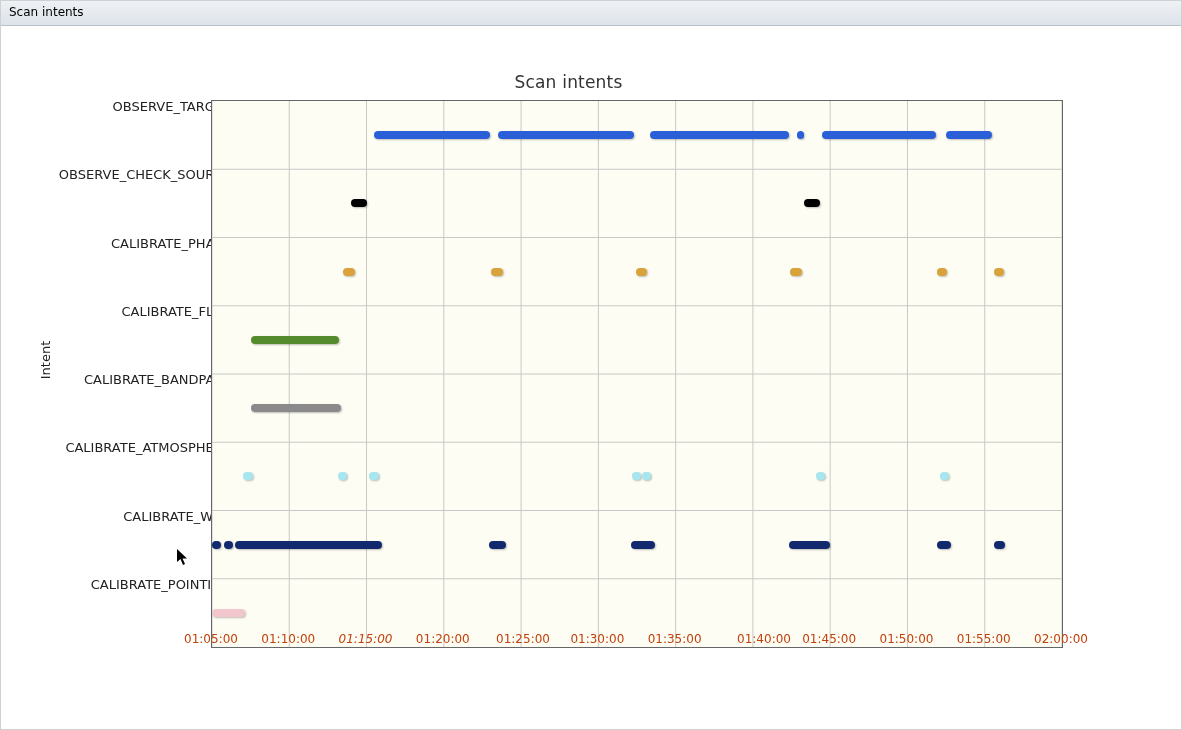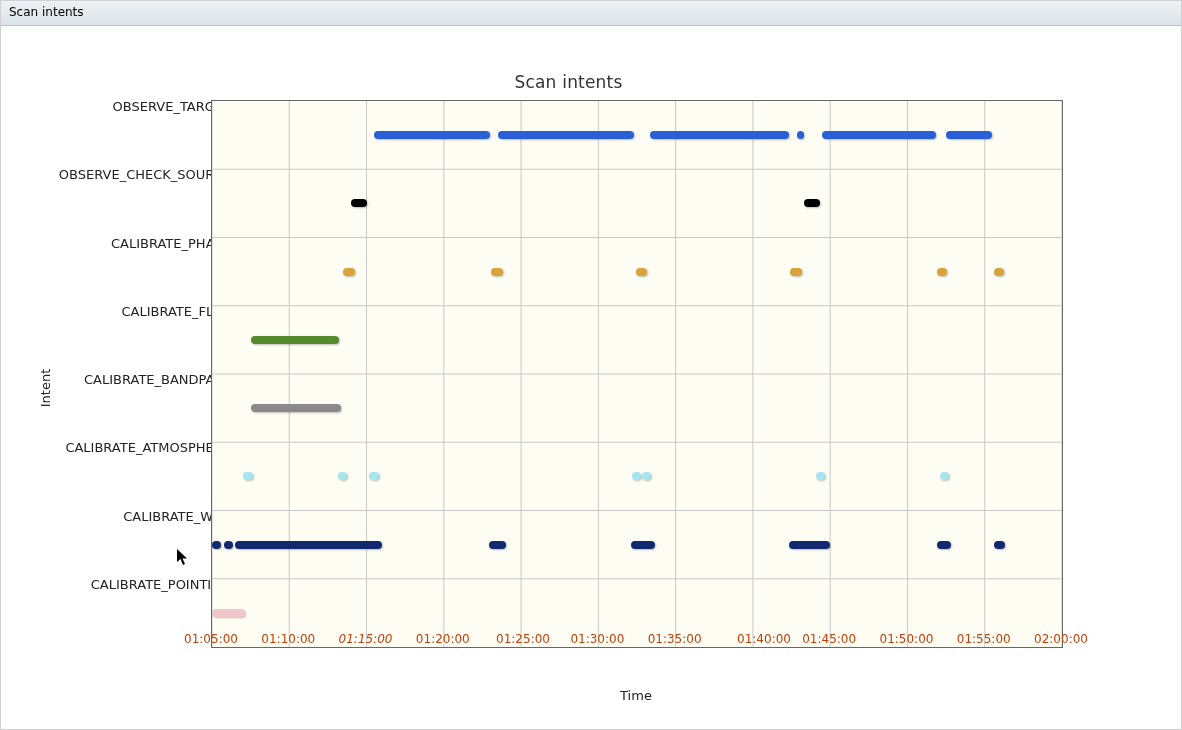--- a/index.html
+++ b/index.html
@@ -121,20 +121,19 @@
       <div class="xlab" style="left: 312px;">01:25:00</div>
       <div class="xlab" style="left: 386.364px; text-align: right;">01:30:00</div>
       <div class="xlab" style="left: 463.636px;">01:35:00</div>
       <div class="xlab" style="left: 546px; margin-left: 7px;">01:40:00</div>
       <div class="xlab" style="left: 618.182px;">01:45:00</div>
       <div class="xlab" style="left: 695.455px; text-align: center;">01:50:00</div>
       <div class="xlab" style="left: 772.727px;">01:55:00</div>
       <div class="xlab" style="left: 850px; text-align: center;">02:00:00</div>
     </div>
 
-  <div class="x-axis-title" style="margin-left:175px; width:850px;">Time</div>
 
   <div class="cursor" style="left:141px; top:477px;">
     <svg viewBox="0 0 14 18">
         <path d="M0 0 L0 13 L3.5 10 L6 16 L8 15 L5.5 9.5 L10 9.5 Z" fill="#000"></path>
       </svg>
   </div>
 </div>
 
 </body></html>

